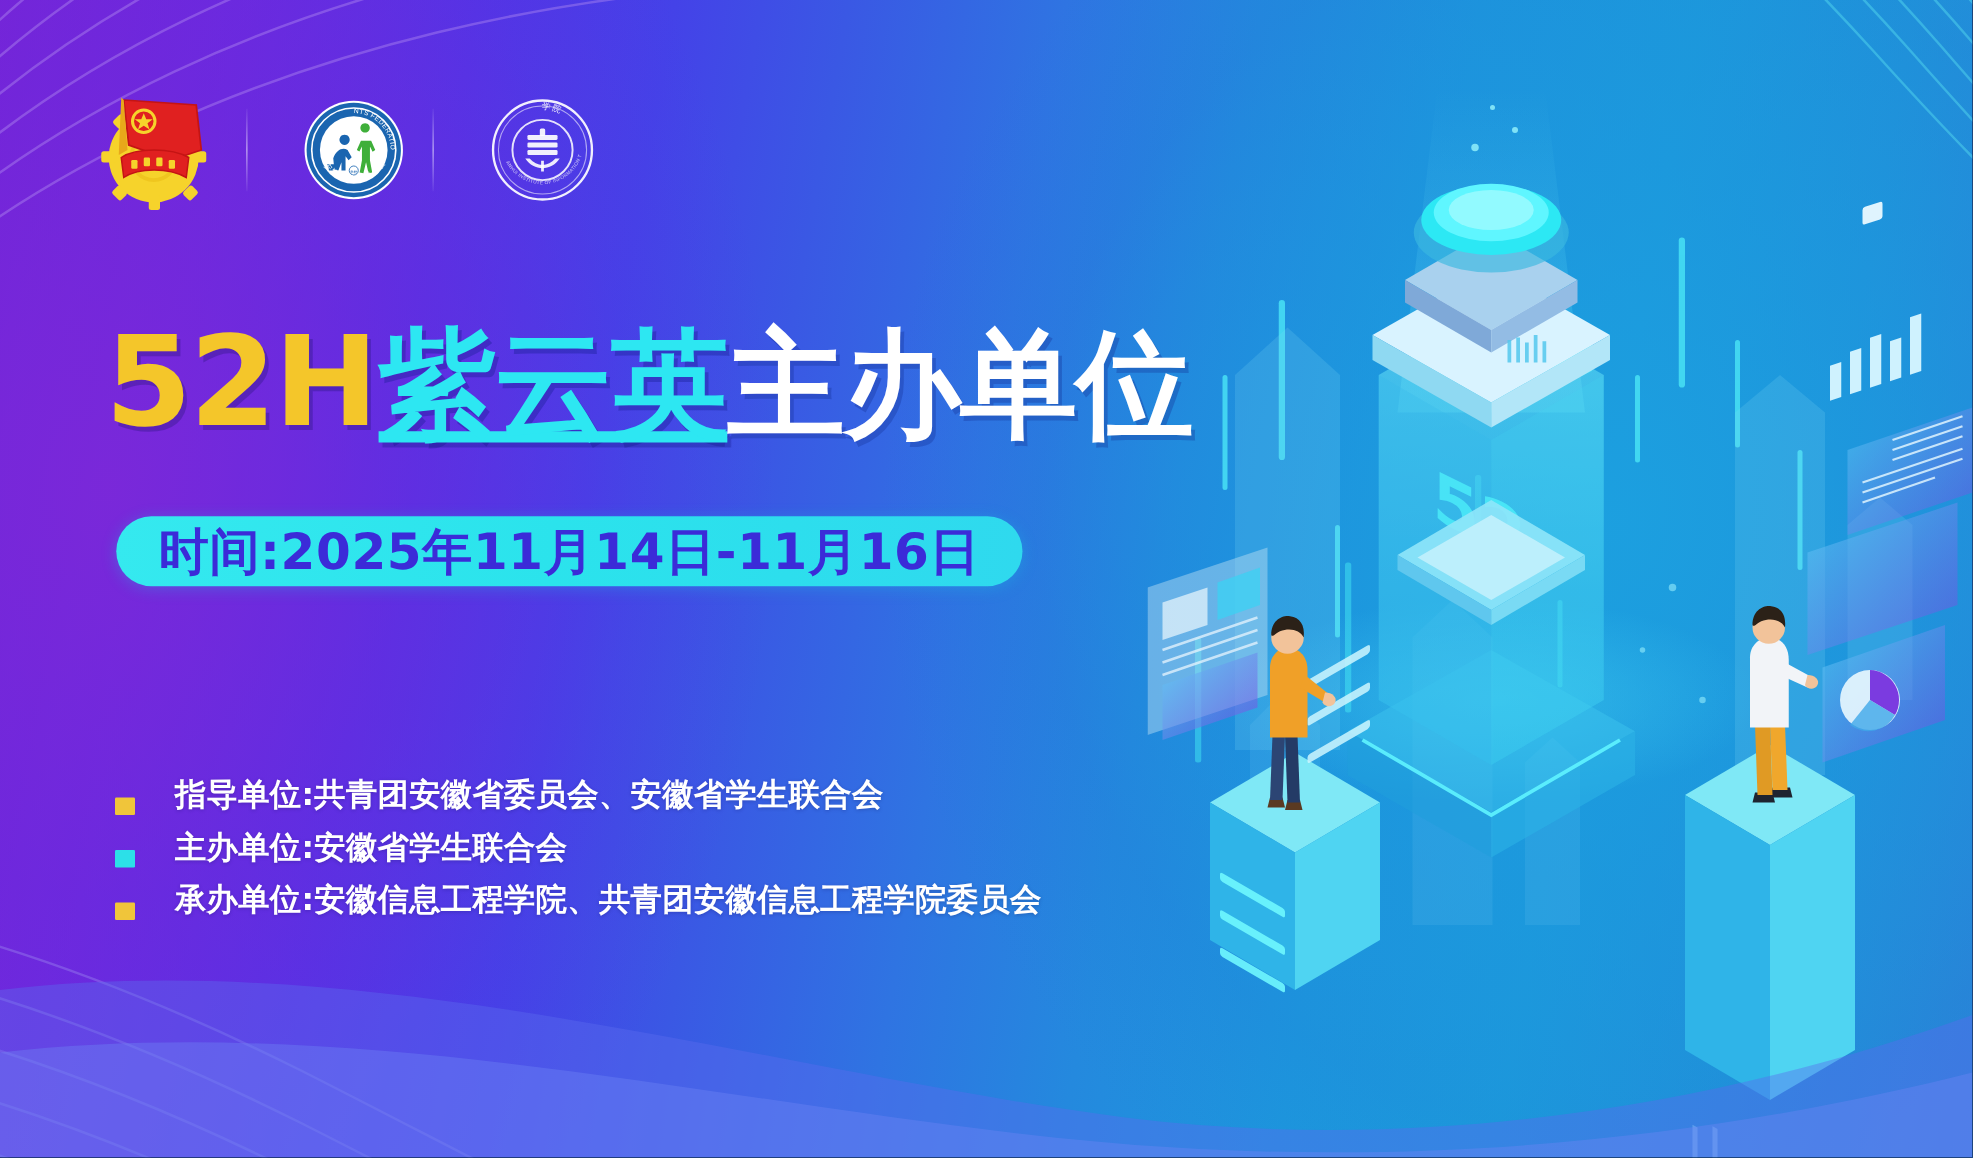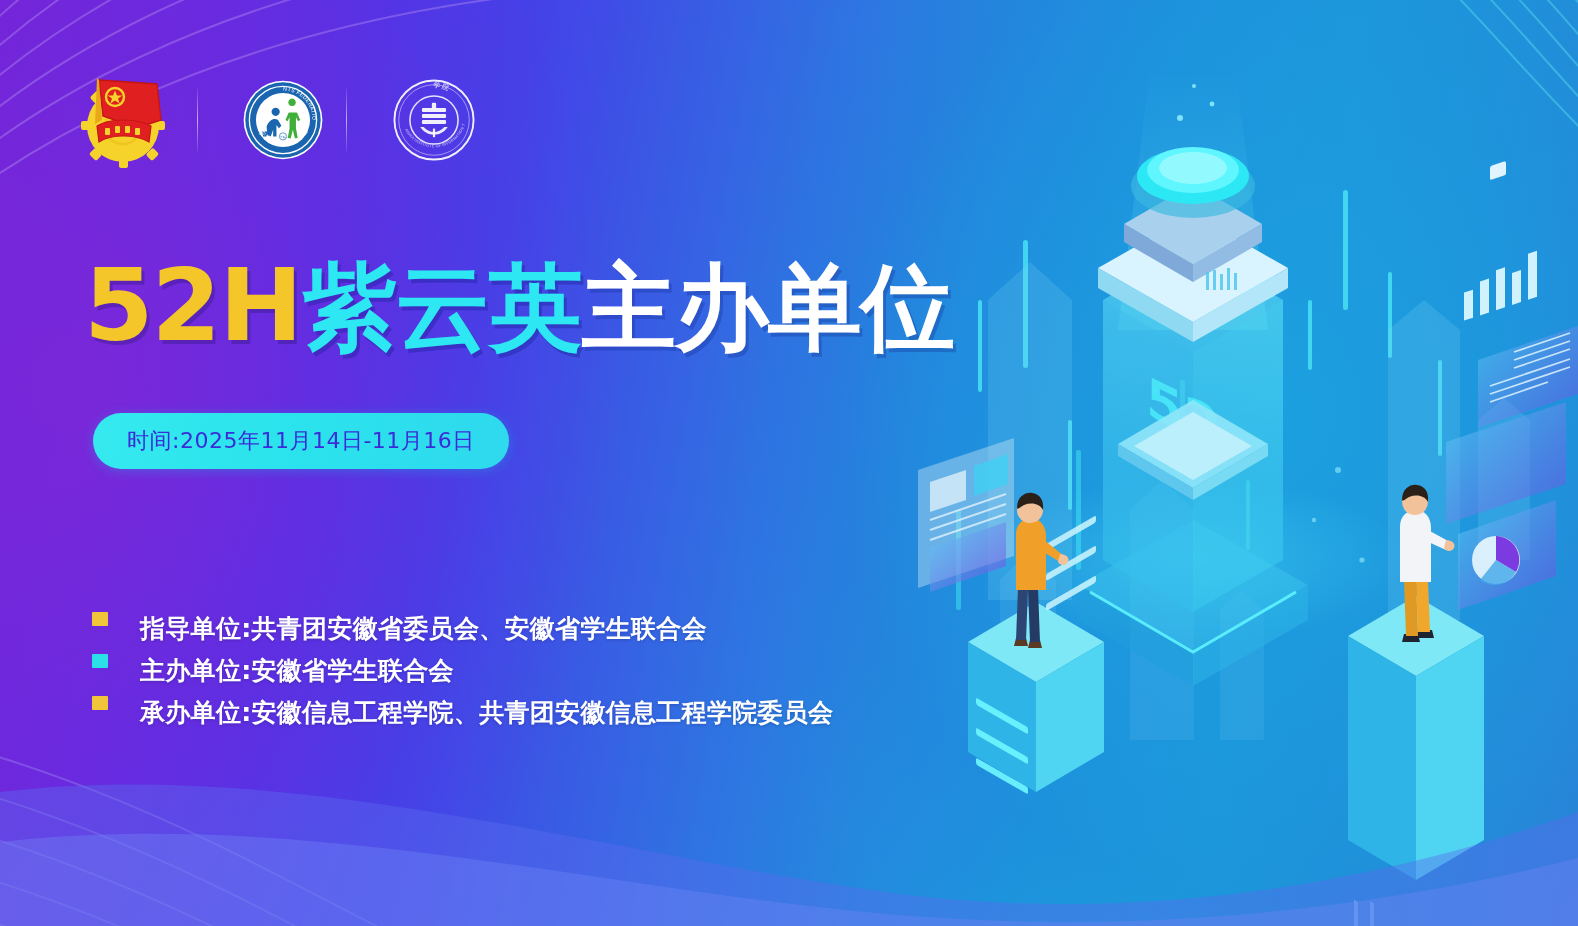--- a/index.html
+++ b/index.html
@@ -79,44 +79,45 @@
     color:#F4C62A;
     font-size:100px;
     font-weight:700;
     letter-spacing:-2px;
     text-shadow:3px 4px 0 rgba(40,20,120,.34);
   }
   .t-cyan{
     color:#2DE7F2;
     text-shadow:3px 4px 0 rgba(20,30,140,.35);
     margin-left:2px;
+    text-decoration:underline;
   }
   .t-white{
     color:#ffffff;
     text-shadow:3px 4px 0 rgba(20,50,150,.33);
   }
 
   
   .date-pill{
     position:absolute;left:93px;top:413px;
     height:56px;padding:0 34px;
     display:flex;align-items:center;
     border-radius:28px;
     background:linear-gradient(96deg,#35E9EF 0%,#2BE3EC 48%,#2FD9EE 100%);
     box-shadow:0 2px 12px rgba(20,200,230,.30);
   }
   .date-pill span{
     color:#3B2BD8;
-    font-size:22px;font-weight:400;letter-spacing:.5px;
+    font-size:40px;font-weight:700;letter-spacing:.5px;
     font-family:"DejaVu Sans","Liberation Sans",sans-serif;
   }
 
   
   .org-list{position:absolute;left:92px;top:612px;}
-  .org-row{display:flex;align-items:flex-start;height:40px;margin-bottom:2px;}
+  .org-row{display:flex;align-items:flex-end;height:40px;margin-bottom:2px;}
   .org-bullet{width:16px;height:14px;flex:0 0 16px;border-radius:1px;margin-right:32px;}
   .org-text{
     color:#ffffff;font-size:25px;font-weight:700;letter-spacing:.3px;
     white-space:nowrap;
     font-family:"DejaVu Sans","Liberation Sans",sans-serif;
     text-shadow:0 1px 3px rgba(20,20,90,.28);
   }
 
   
   .illo{position:absolute;right:0;top:0;width:660px;height:926px;pointer-events:none;}

